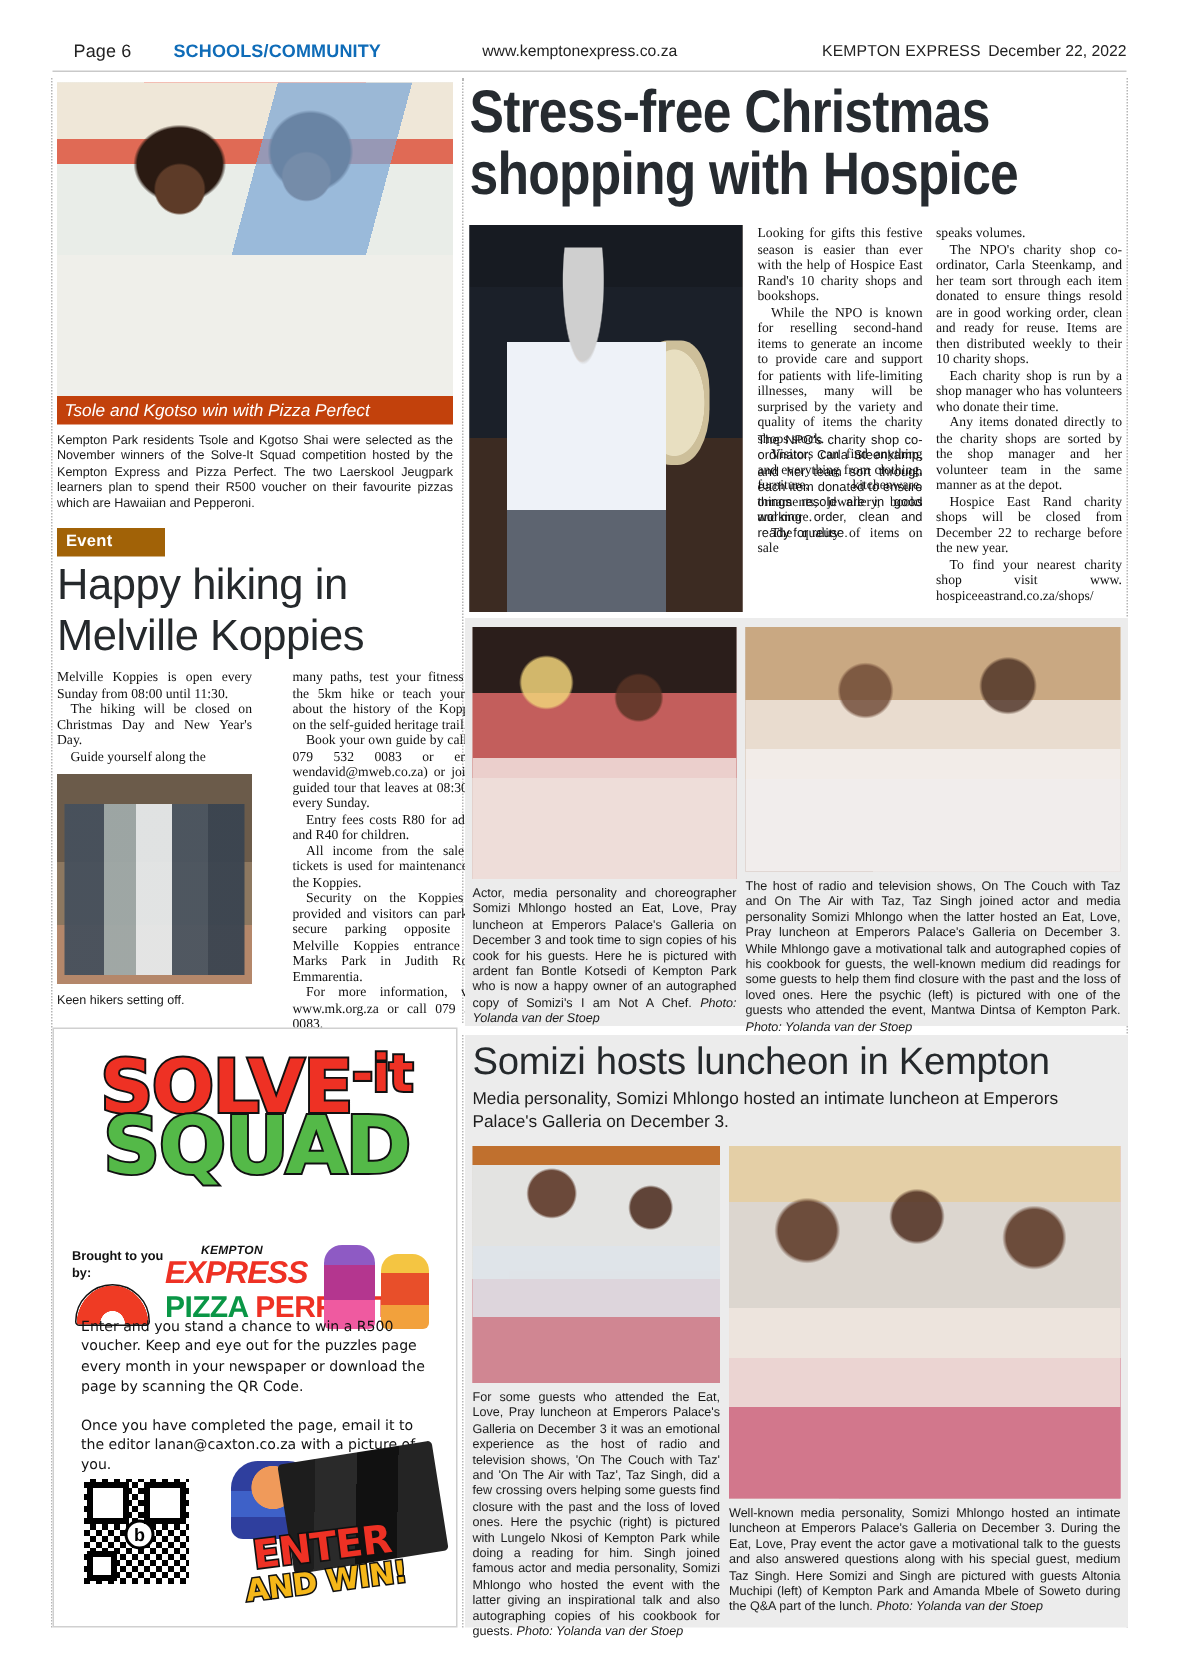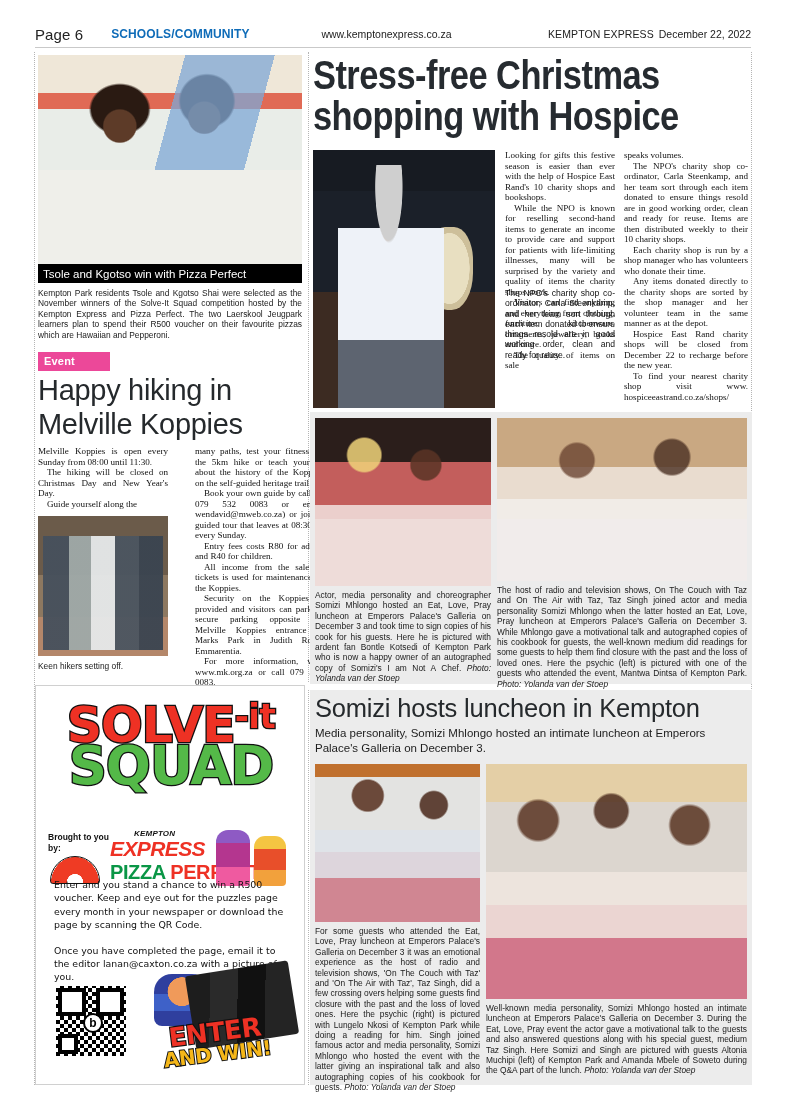--- a/index.html
+++ b/index.html
@@ -16,21 +16,21 @@
     overflow: hidden;
   }
 
   
   .masthead {
     position: absolute;
     left: 35px; top: 24px; width: 716px; height: 20px;
     display: flex; align-items: center;
     font-size: 10px; color: #1a1a1a;
   }
-  .masthead .page-no { font-size: 15px; color: #222; letter-spacing: .1px; }
+  .masthead .page-no { font-size: 12px; color: #222; letter-spacing: .1px; margin-left: 14px; }
   .masthead .section {
     margin-left: 28px;
     color: #0f6cb8; font-weight: bold; font-size: 12px;
     letter-spacing: .1px;
   }
   .masthead .site {
     position: absolute; left: 50%; transform: translateX(-55%);
     font-size: 10.5px; color: #222;
   }
   .masthead .right {
@@ -52,31 +52,32 @@
 
   
   .photo {
     position: absolute;
     background: #ccc;
     overflow: hidden;
   }
 
   .cap-bar {
     position: absolute;
-    background: #000000;
+    background: #c2410c;
     color: #fff;
     font-size: 11.5px;
     line-height: 16px;
     padding: 2px 5px;
     white-space: nowrap;
     overflow: hidden;
+    font-style: italic;
   }
   .kicker {
     position: absolute;
-    background: #ec4899;
+    background: #a16207;
     color: #fff;
     font-weight: bold;
     font-size: 11px;
     line-height: 15px;
     padding: 2px 7px 2px 6px;
     letter-spacing: .2px;
   }
 
   .cap-text {
     position: absolute;

